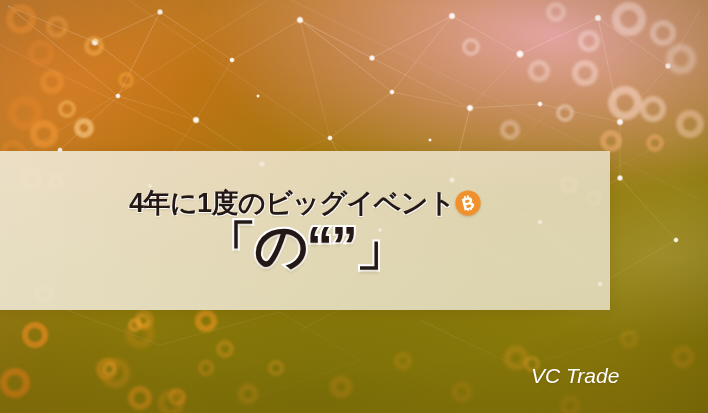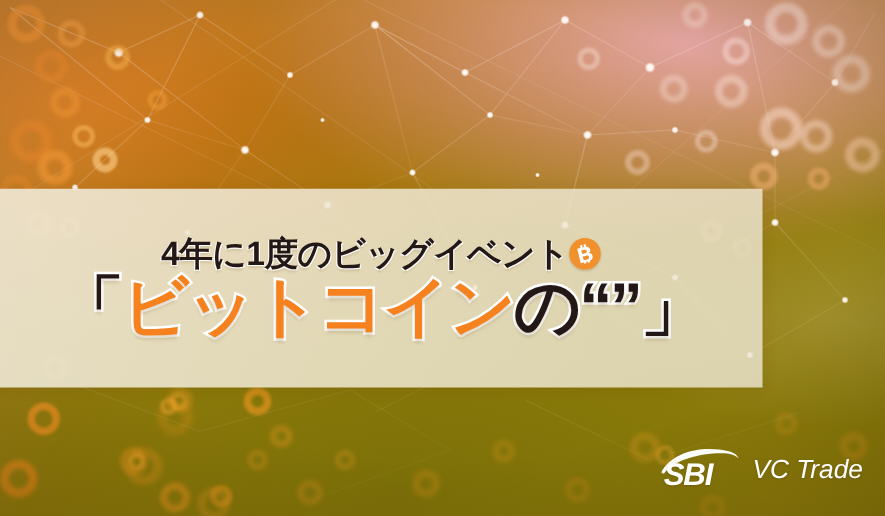--- a/index.html
+++ b/index.html
@@ -329,30 +329,23 @@
         <circle cx="32" cy="32" r="31" fill="#F0912D"></circle>
         <g transform="rotate(-14 32 32)">
           <path fill="#ffffff" d="M26.2 13.6h4.3v6.2h-4.3zM33.4 13.6h4.3v6.2h-4.3zM26.2 44.4h4.3v6.2h-4.3zM33.4 44.4h4.3v6.2h-4.3z"></path>
           <path fill="#ffffff" d="M19.5 18.6h14.6c5.7 0 9.8 2.6 9.8 7.6 0 3.1-1.6 5.2-4.1 6.2 3.4.9 5.6 3.2 5.6 7 0 5.6-4.4 8.6-10.8 8.6H19.5V18.6zm6.9 5.6v6.9h6.2c2.6 0 4.2-1.2 4.2-3.5 0-2.2-1.6-3.4-4.2-3.4h-6.2zm0 12.1v7.5h7.1c2.8 0 4.6-1.3 4.6-3.8 0-2.4-1.8-3.7-4.6-3.7h-7.1z"></path>
         </g>
       </svg>
     </div>
 
     <div class="line2">
       <span class="seg seg-dark">「</span>
-      <span class="seg seg-orange">ビットコイン</span>
       <span class="seg seg-dark">の“</span>
       <span class="seg seg-dark">”</span>
       <span class="seg seg-dark">」</span>
     </div>
   </div>
 
   <div id="logo">
-    <div class="logo-sbi-wrap">
-      <svg class="logo-swoosh" viewBox="0 0 70 22">
-        <path d="M2 20 C10 4, 34 -2, 56 3 C60 4, 63 6, 64 9 C62 6, 57 4.5, 50 4.5 C32 4.5, 12 10, 4 21 Z" fill="#ffffff" opacity="0.97"></path>
-      </svg>
-      <span class="logo-sbi">SBI</span>
-    </div>
     <span class="logo-vc">VC Trade</span>
   </div>
 
 </div>
 
 </body></html>

